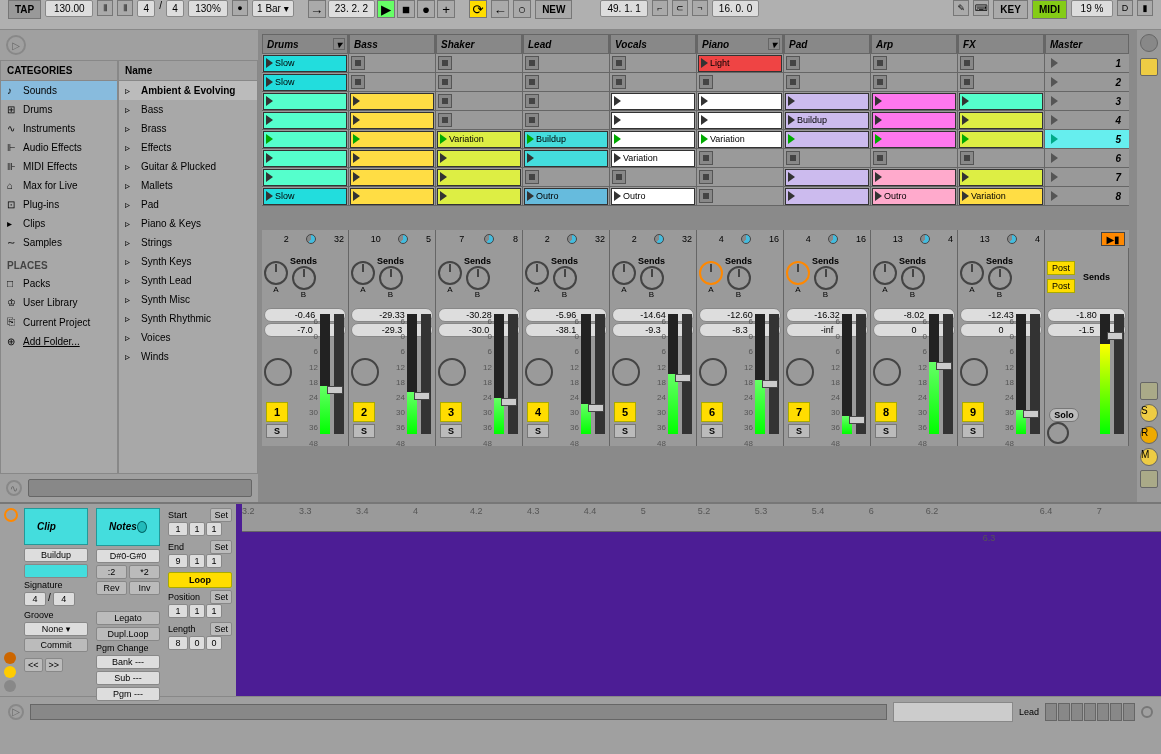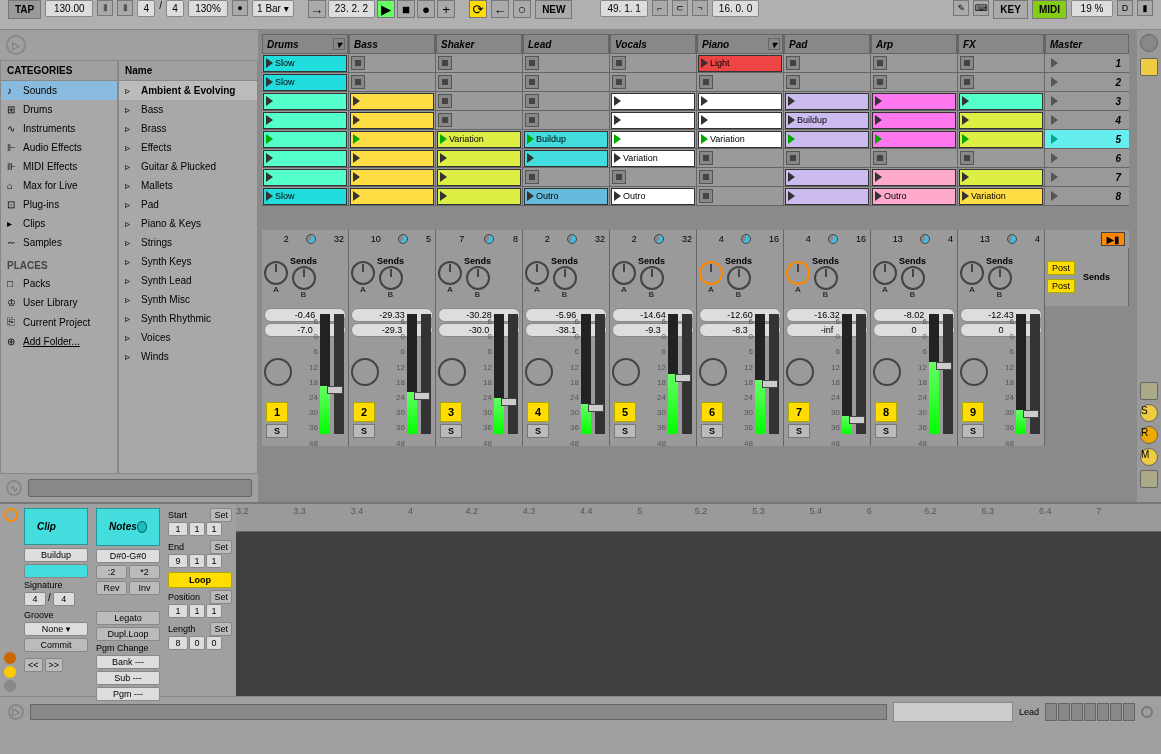--- a/index.html
+++ b/index.html
@@ -90,21 +90,21 @@
   .clip-panel { width: 72px; padding: 4px; background: #a0a0a0; }
   .notes-panel { width: 72px; padding: 4px; background: #a0a0a0; }
   .loop-panel { width: 72px; padding: 4px; background: #a0a0a0; }
   .panel-header { background: #4dd; padding: 12px; font-weight: bold; font-style: italic; font-size: 10px; border: 1px solid #299; display: flex; justify-content: space-between; margin-bottom: 3px; }
   .panel-header .toggle { width: 12px; height: 12px; border: 1px solid #066; border-radius: 50%; background: #2bb; }
   .small-field { background: #ddd; border: 1px solid #888; padding: 1px 3px; font-size: 9px; text-align: center; border-radius: 2px; display: block; width: 100%; margin-bottom: 2px; }
   .small-btn { background: #bbb; border: 1px solid #888; padding: 1px 3px; font-size: 9px; text-align: center; border-radius: 2px; display: inline-block; }
   .label-sm { font-size: 9px; margin: 2px 0; display: block; }
   .loop-btn { background: #fd0; border: 1px solid #aa0; padding: 2px 8px; font-size: 9px; font-weight: bold; border-radius: 2px; display: block; text-align: center; margin: 2px 0; }
   
-  .midi-editor { flex: 1; background: #404040; position: relative; }
+  .midi-editor { flex: 1; background: #4c1d95; position: relative; padding-left: 6px; }
   .ruler { height: 28px; background: #9a9a9a; border-bottom: 1px solid #666; position: relative; }
   .ruler .tick { position: absolute; font-size: 9px; color: #555; top: 2px; }
   .note-area { position: relative; height: 150px; }
   .midi-note { position: absolute; height: 10px; background: #345; border: 1px solid #123; }
   .envelope { position: absolute; top: 0; left: 0; width: 100%; height: 100%; }
   .zoom-label { position: absolute; right: 8px; bottom: 4px; font-size: 14px; color: #999; font-weight: bold; font-style: italic; }
   
   
   .bottom-bar { height: 30px; background: #a0a0a0; display: flex; align-items: center; padding: 0 8px; gap: 6px; border-top: 1px solid #888; }
   .bb-scroll { flex: 1; height: 16px; background: #888; border: 1px solid #666; }
@@ -1026,20 +1026,32 @@
     <div class="track-num">9</div>
     <div class="solo-btn">S</div>
     <div class="scale-ticks">6<br>0<br>6<br>12<br>18<br>24<br>30<br>36<br>48</div>
     <div class="meter">
             <div class="meter-fill" style="height:20%"></div>
           </div>
     <div class="fader-track">
             <div class="fader-handle" style="top:80%"></div>
           </div>
   </div>
+        <div class="mixer-cell master-col" style="width: 84px;">
+  <span class="vol-val">-1.80</span>
+  <span class="peak-val">-1.5</span>
+  <div class="solo-btn" style="bottom:24px;width:30px;border-radius:8px">Solo</div>
+  <div class="pan-knob" style="top:auto;bottom:2px;width:22px;height:22px"></div>
+  <div class="meter">
+            <div class="meter-fill" style="height:75%;background:linear-gradient(to top,#0f0,#ff0)"></div>
+          </div>
+  <div class="fader-track">
+            <div class="fader-handle" style="top:15%"></div>
+          </div>
+</div>
       </div>
   </div>
 </div>
 
 <div class="right-strip">
   <div class="rs-btn" style="border-radius:50%;background:#888"></div>
   <div class="rs-btn hl" style="margin-top:2px"></div>
   <div style="flex:1"></div>
   <div class="rs-btn"></div>
   <div class="rs-btn hl" style="border-radius:50%">S</div>
@@ -1146,21 +1158,21 @@
         <span class="tick" style="left: 18.6%;">4</span>
         <span class="tick" style="left: 24.8%;">4.2</span>
         <span class="tick" style="left: 31%;">4.3</span>
         <span class="tick" style="left: 37.2%;">4.4</span>
         <span class="tick" style="left: 43.4%;">5</span>
         <span class="tick" style="left: 49.6%;">5.2</span>
         <span class="tick" style="left: 55.8%;">5.3</span>
         <span class="tick" style="left: 62%;">5.4</span>
         <span class="tick" style="left: 68.2%;">6</span>
         <span class="tick" style="left: 74.4%;">6.2</span>
-        <span class="tick" style="left: 80.6%;">6.3</span>
+        <span class="tick" style="left: 80.6%; margin-top: 27px;">6.3</span>
         <span class="tick" style="left: 86.8%;">6.4</span>
         <span class="tick" style="left: 93%;">7</span>
       </div>
   </div>
 </div>
 
 <div class="bottom-bar">
   <div class="browser-play-btn" style="width:16px;height:16px">▷</div>
   <div class="bb-scroll"></div>
   <div class="bb-detail"></div>

